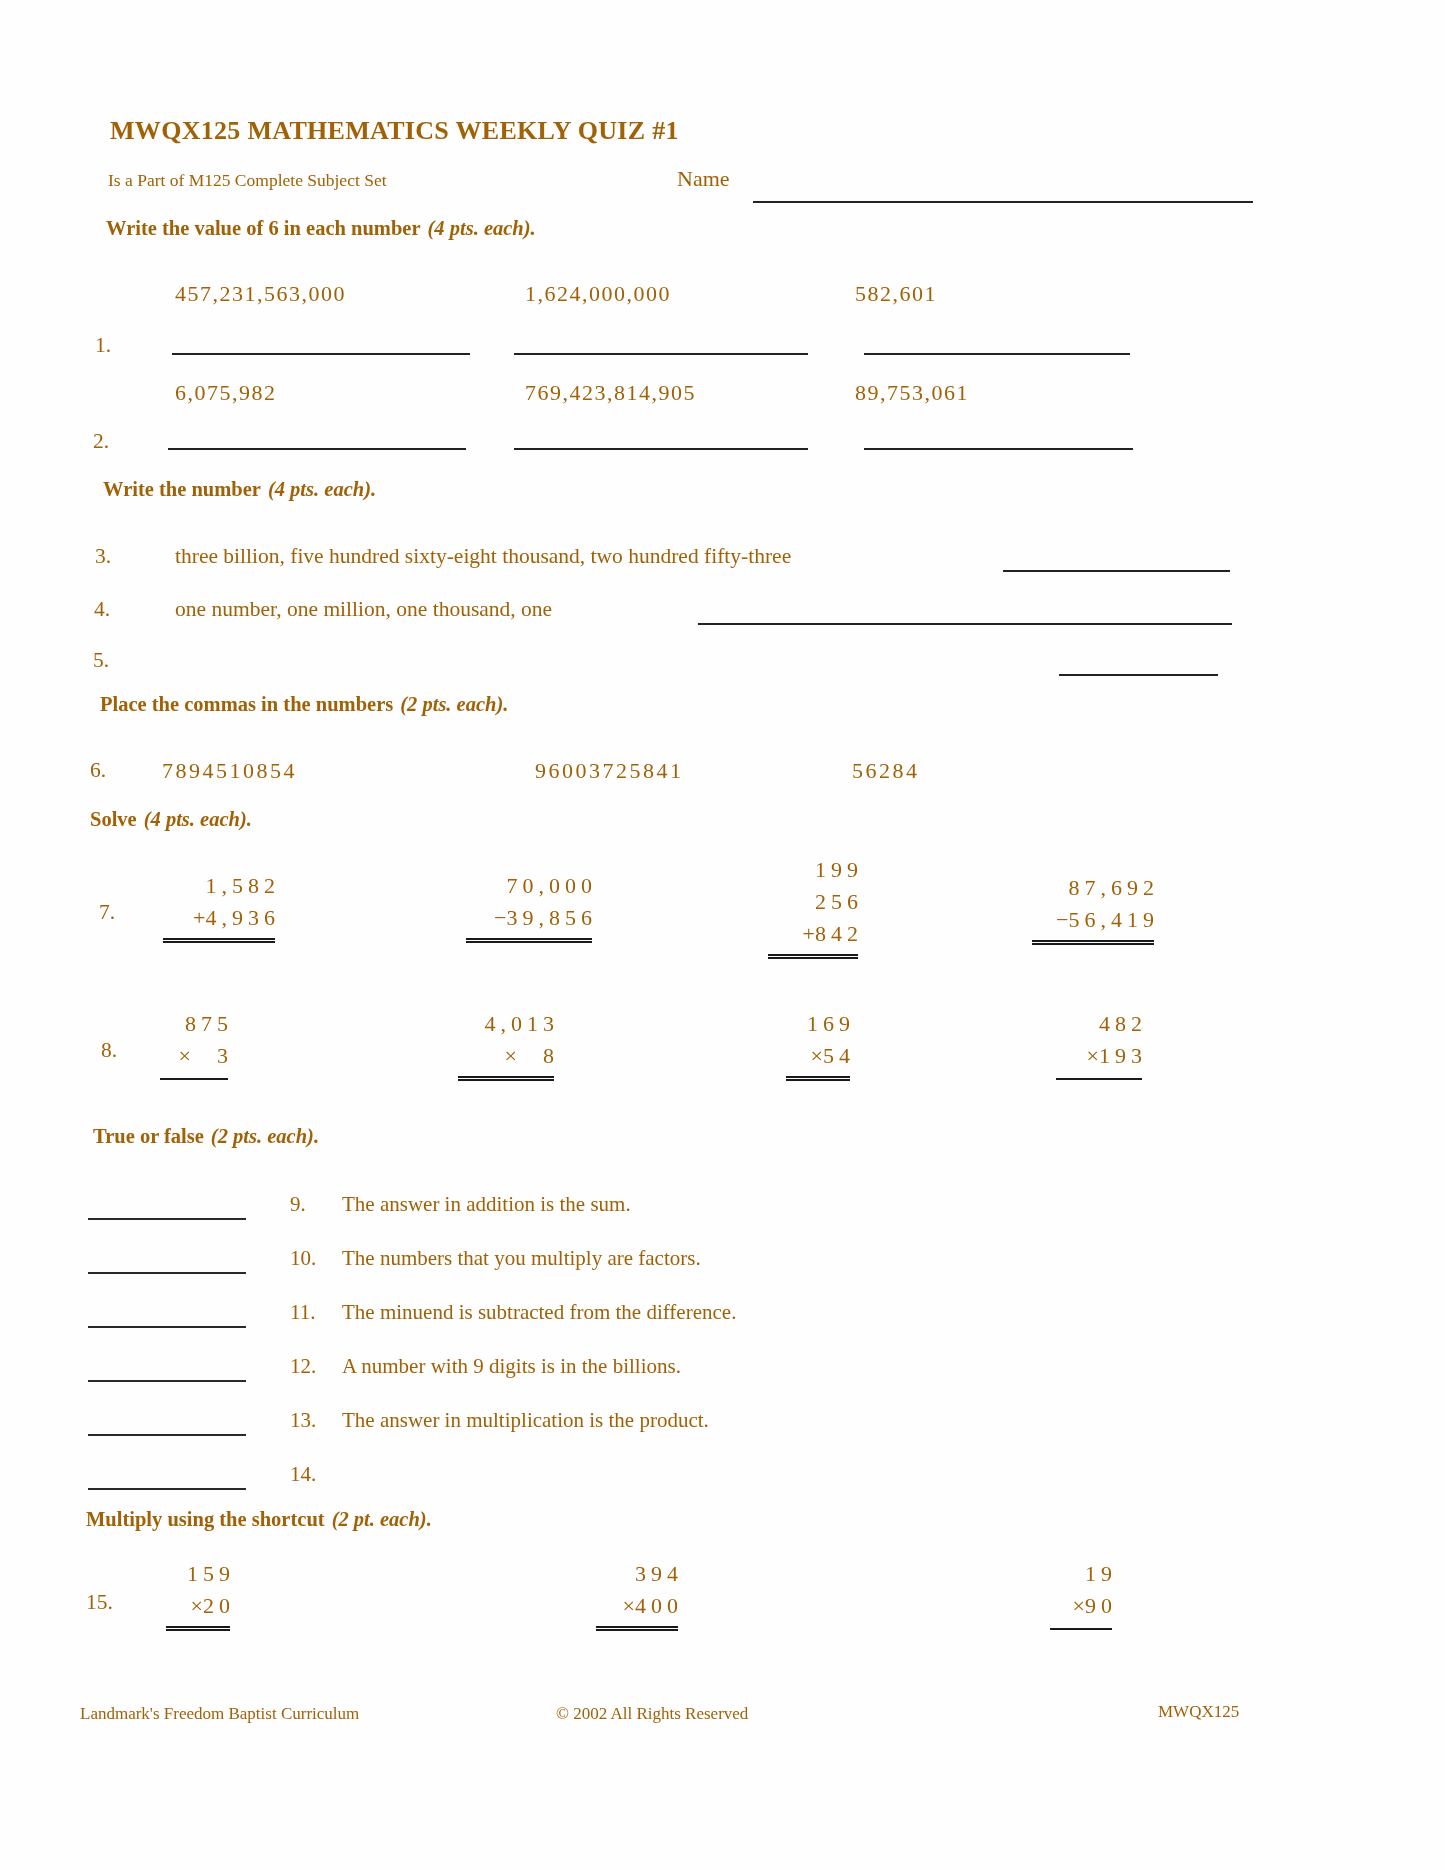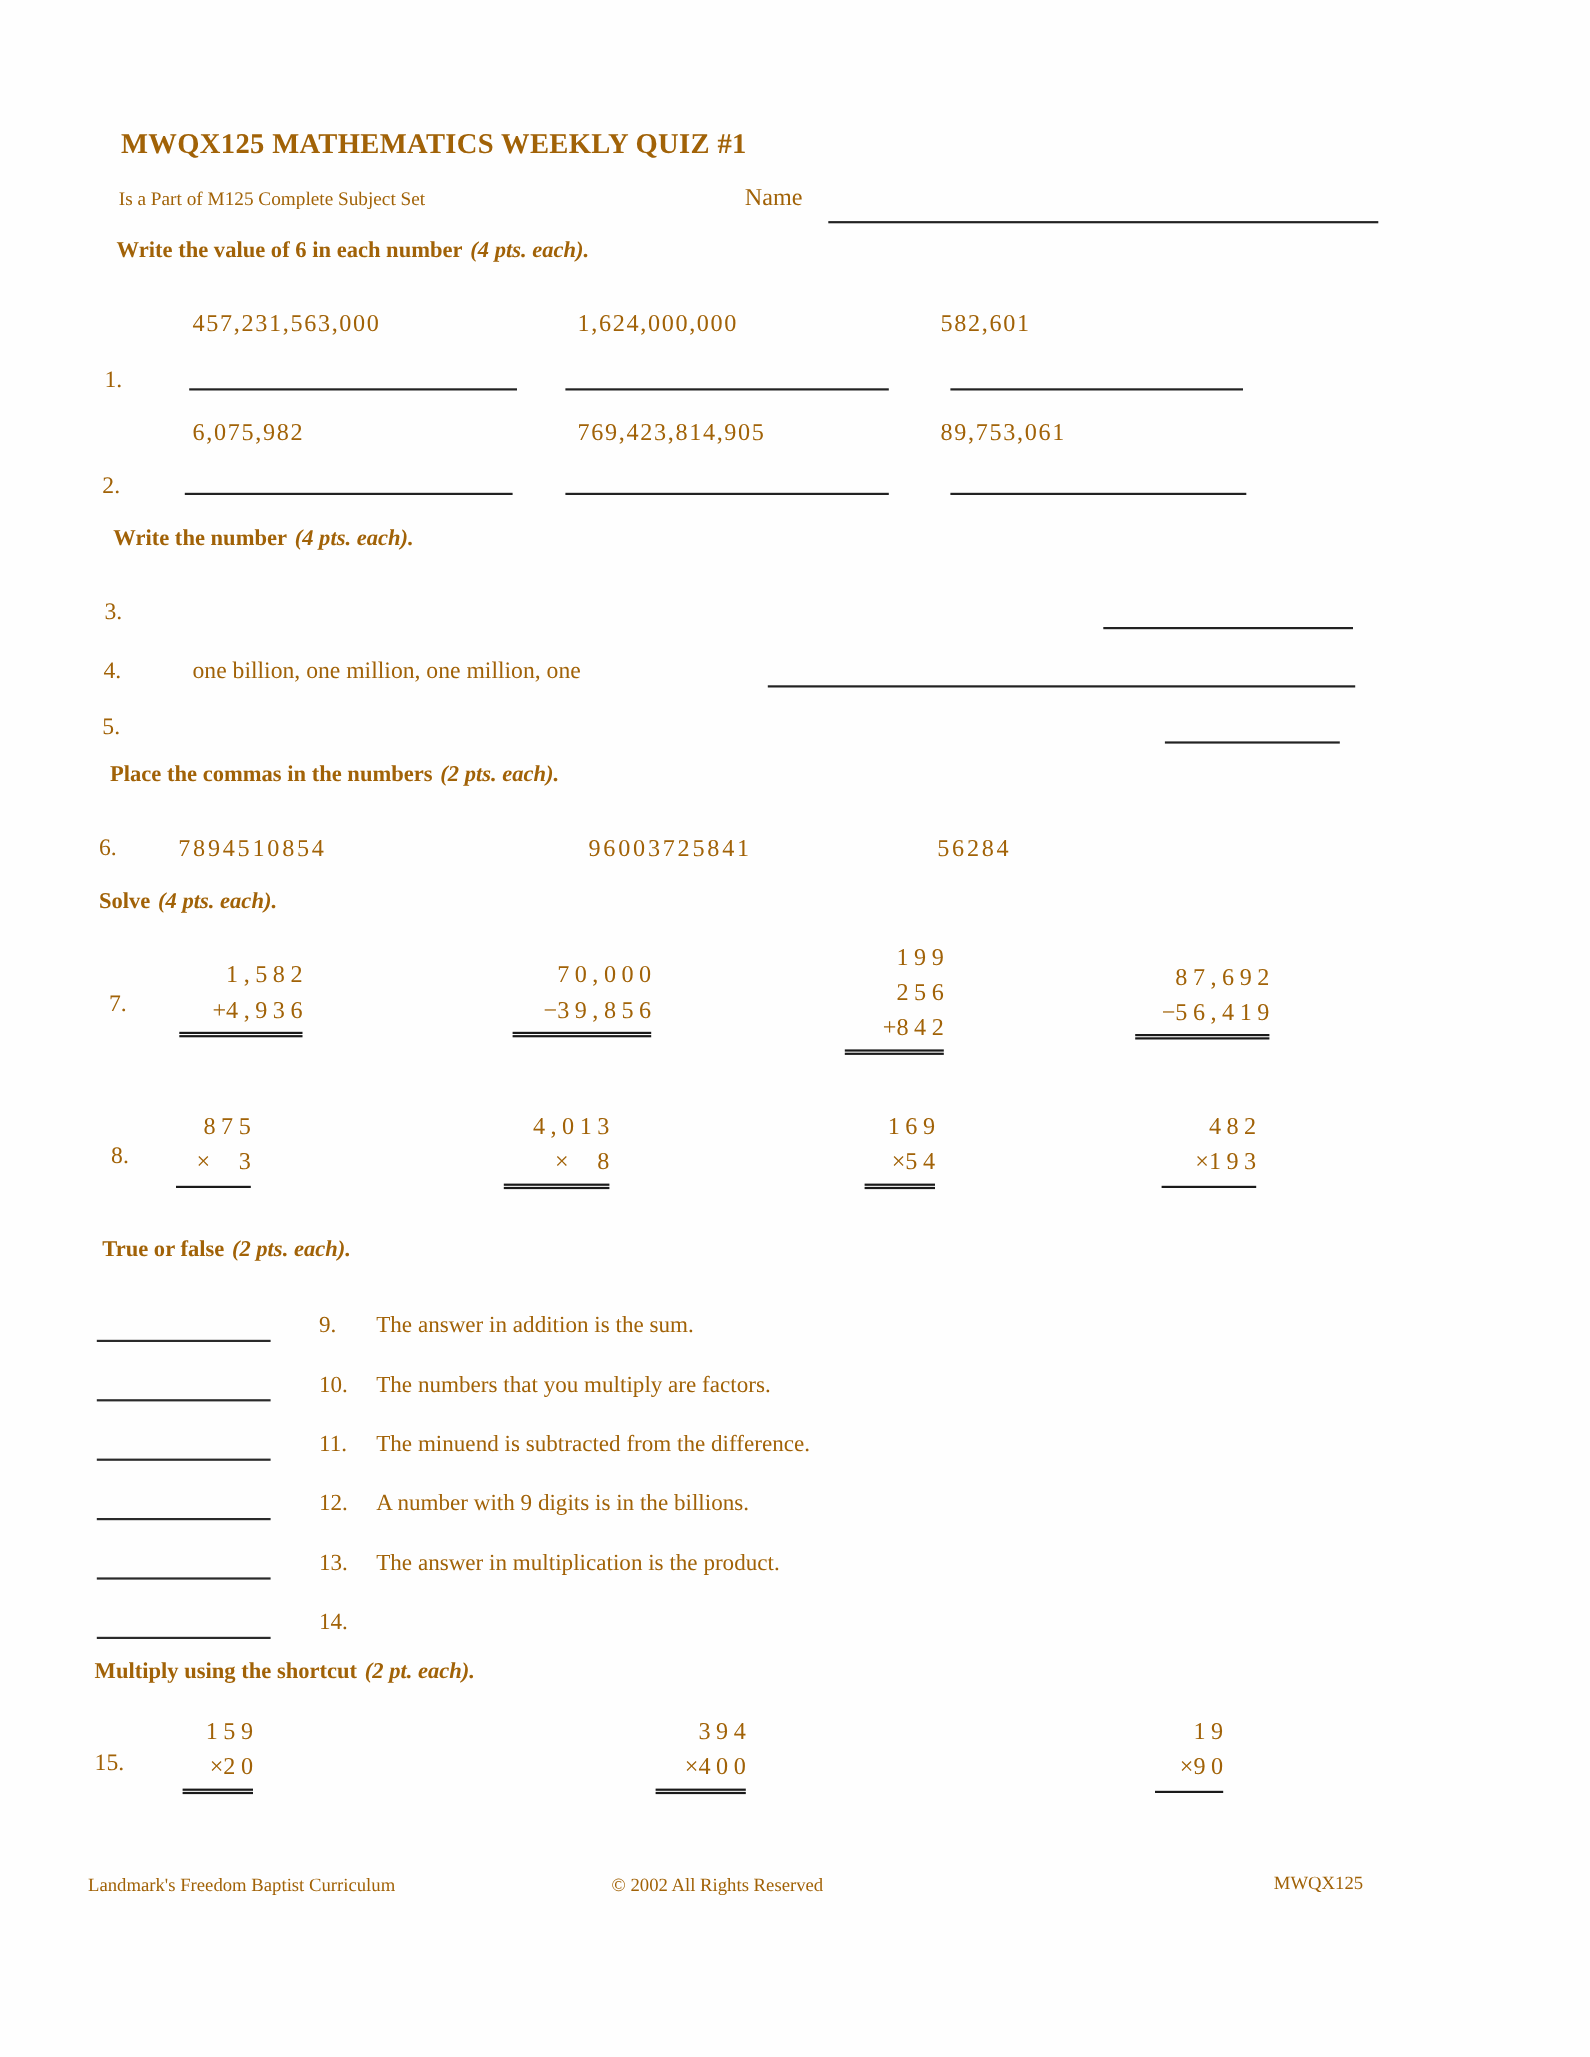--- a/index.html
+++ b/index.html
@@ -65,24 +65,25 @@
   <div class="abs qlabel" style="left:93px;top:429px;">2.</div>
   <div class="abs rule" style="left:168px;top:448px;width:298px;"></div>
   <div class="abs rule" style="left:514px;top:448px;width:294px;"></div>
   <div class="abs rule" style="left:864px;top:448px;width:269px;"></div>
 
   <div class="abs shead" style="left:103px;top:478px;">
     <span>Write the number</span><span class="pts">(4 pts. each).</span>
   </div>
 
   <div class="abs qlabel" style="left:95px;top:544px;">3.</div>
+  <div class="abs qtext" style="left:175px;top:544px;">three billion, five hundred sixty-eight thousand, two hundred fifty-three</div>
   <div class="abs rule" style="left:1003px;top:570px;width:227px;"></div>
 
   <div class="abs qlabel" style="left:94px;top:597px;">4.</div>
-  <div class="abs qtext" style="left:175px;top:597px;">one billion, one million, one million, one</div>
+  <div class="abs qtext" style="left:175px;top:597px;">one number, one million, one thousand, one</div>
   <div class="abs rule" style="left:698px;top:623px;width:534px;"></div>
 
   <div class="abs qlabel" style="left:93px;top:648px;">5.</div>
   <div class="abs rule" style="left:1059px;top:674px;width:159px;"></div>
 
   <div class="abs shead" style="left:100px;top:693px;">
     <span>Place the commas in the numbers</span><span class="pts">(2 pts. each).</span>
   </div>
   <div class="abs qlabel" style="left:90px;top:758px;">6.</div>
   <div class="abs commanum" style="left:162px;top:758px;">7894510854</div>

